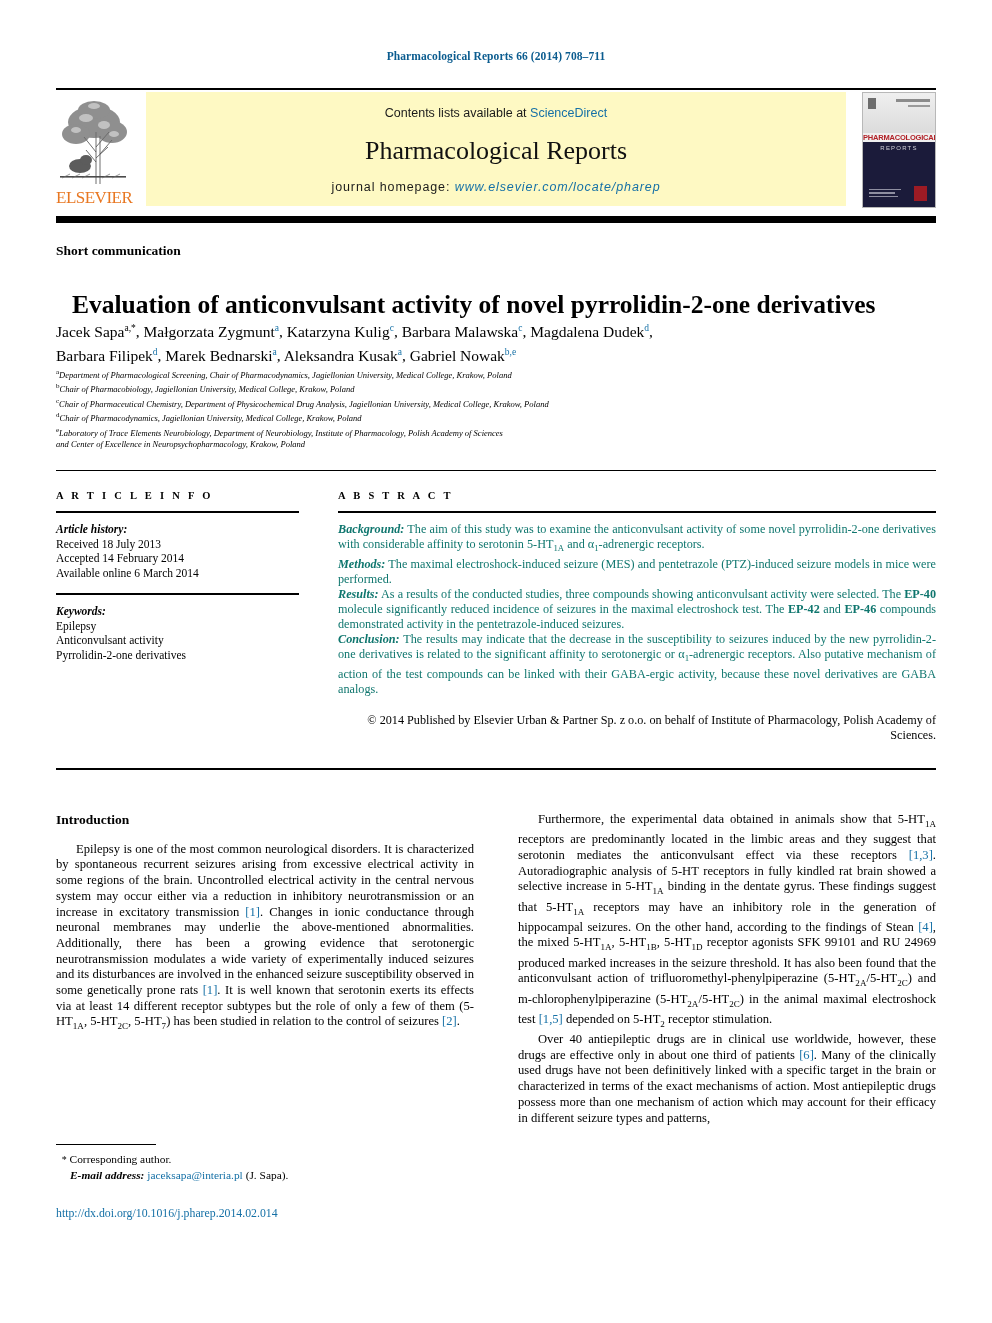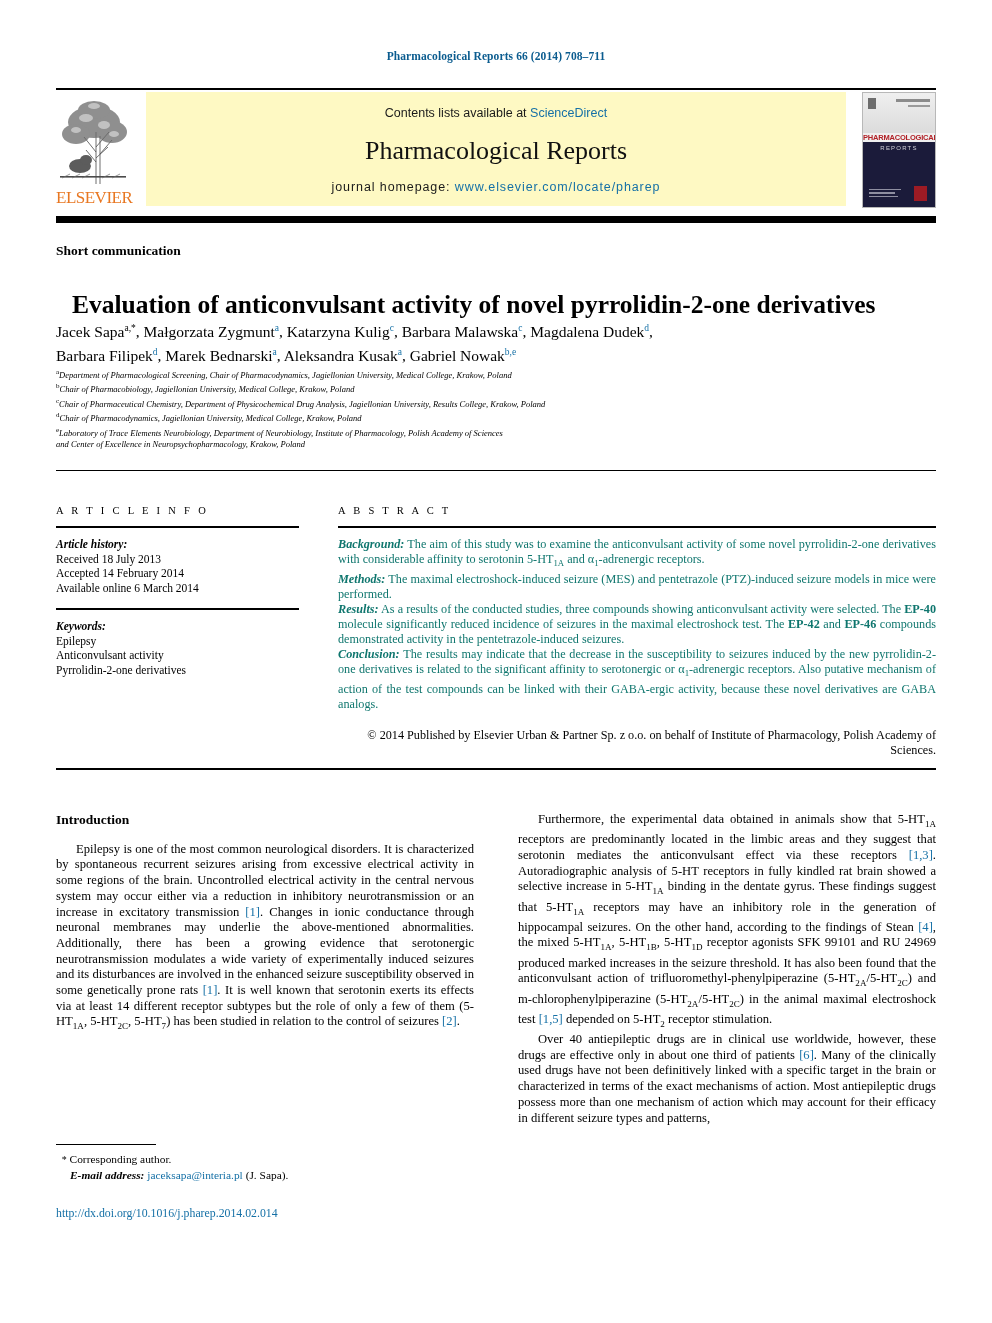--- a/index.html
+++ b/index.html
@@ -97,21 +97,21 @@
   }
   .banner-line3 {
     position: absolute;
     bottom: 12px; left: 0; width: 700px;
     text-align: center;
     font-family: "Liberation Sans", sans-serif;
     font-size: 12.5px;
     letter-spacing: 0.9px;
     color: #1a1a1a;
   }
-  .hp-link { color: #1570a6; }
+  .hp-link { color: #1570a6; font-style: italic; }
 
   .cover-thumb {
     position: absolute;
     top: 4px;
     right: 0;
     width: 72px;
     height: 114px;
     border: 1px solid #b8b8b8;
     background: #1b1b3a;
     overflow: hidden;
@@ -243,25 +243,24 @@
   }
   .abs-col {
     position: absolute;
     top: 490px;
     left: 338px;
     width: 598px;
   }
   .sec-label {
     font-family: "Liberation Serif", serif;
     font-size: 10.5px;
-    font-weight: normal;
+    font-weight: bold;
     letter-spacing: 2.8px;
     color: #000;
     margin-bottom: 10px;
-    margin-top: 15px;
   }
   .thin-rule {
     height: 2px;
     background: #000;
     margin-bottom: 9px;
   }
   .info-group { margin-bottom: 13px; font-size: 11.5px; line-height: 14.5px; }
   .info-group .ital { font-style: italic; font-weight: bold; }
   .info-line { }
   .abs-body {
@@ -434,21 +433,21 @@
       <span>Barbara Filipek</span><sup>d</sup>,
       <span>Marek Bednarski</span><sup>a</sup>,
       <span>Aleksandra Kusak</span><sup>a</sup>,
       <span>Gabriel Nowak</span><sup>b,e</sup>
     </span>
   </div>
 
   <div class="affils">
     <div><sup>a</sup><span>Department of Pharmacological Screening, Chair of Pharmacodynamics, Jagiellonian University, Medical College, Krakow, Poland</span></div>
     <div><sup>b</sup><span>Chair of Pharmacobiology, Jagiellonian University, Medical College, Krakow, Poland</span></div>
-    <div><sup>c</sup><span>Chair of Pharmaceutical Chemistry, Department of Physicochemical Drug Analysis, Jagiellonian University, Results College, Krakow, Poland</span></div>
+    <div><sup>c</sup><span>Chair of Pharmaceutical Chemistry, Department of Physicochemical Drug Analysis, Jagiellonian University, Medical College, Krakow, Poland</span></div>
     <div><sup>d</sup><span>Chair of Pharmacodynamics, Jagiellonian University, Medical College, Krakow, Poland</span></div>
     <div><sup>e</sup><span>Laboratory of Trace Elements Neurobiology, Department of Neurobiology, Institute of Pharmacology, Polish Academy of Sciences</span></div>
     <div><span>and Center of Excellence in Neuropsychopharmacology, Krakow, Poland</span></div>
   </div>
 
   <div class="rule-above-info"></div>
 
   <div class="info-col">
     <div class="sec-label">A R T I C L E   I N F O</div>
     <div class="thin-rule"></div>

